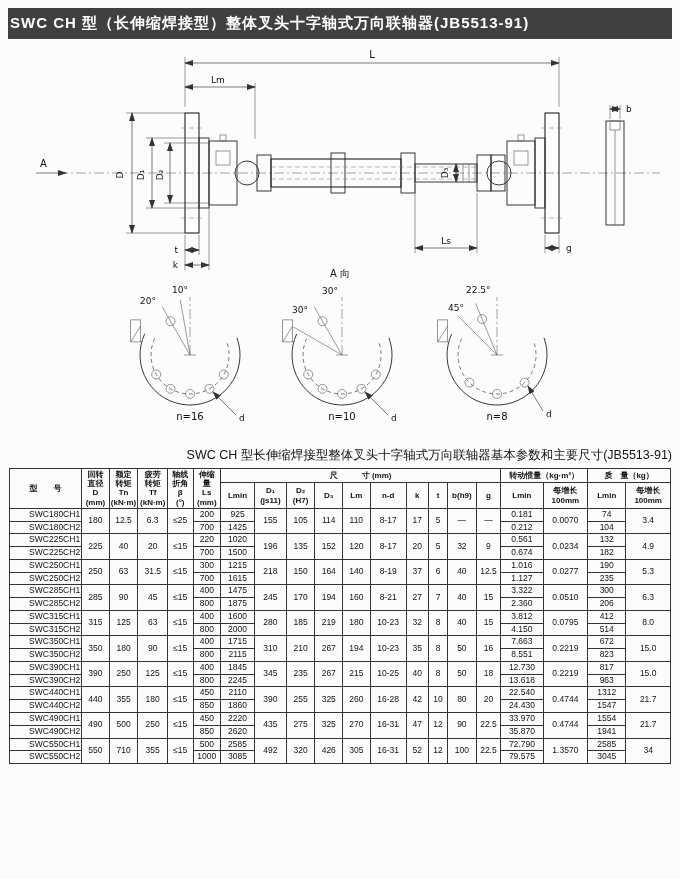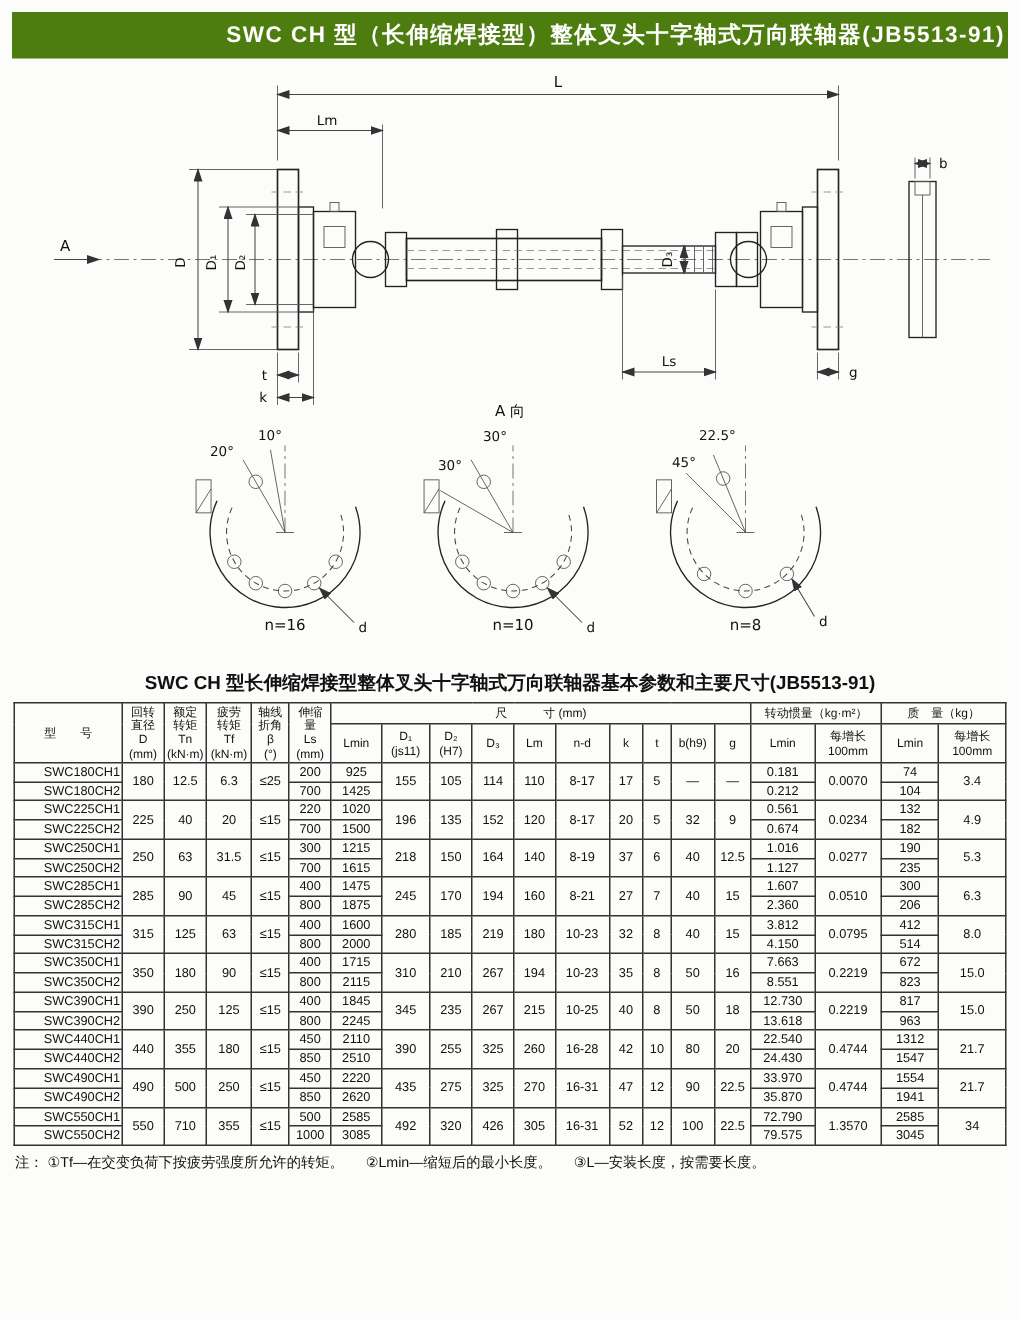--- a/index.html
+++ b/index.html
@@ -2,44 +2,44 @@
 <html><head>
 <meta charset="utf-8">
 <style>
   html,body{margin:0;padding:0;background:#e9e9e6;}
   .page{
     width:680px;min-height:879px;box-sizing:border-box;margin:0 auto;
     background:#fcfcfa;padding:6px 8px 8px 8px;
     font-family:"Liberation Sans","DejaVu Sans",sans-serif;color:#111;
   }
   .header-bar{
-    background:#4d7c0f;color:#fff;text-align:right;
+    background:#404040;color:#fff;text-align:left;
     font-weight:bold;font-size:15px;letter-spacing:1px;
     padding:6px 2px;margin:2px 0 4px 0;
   }
   .drawing-wrap{width:660px;margin:0 auto;}
   svg{display:block;}
   svg text{font-family:"DejaVu Sans","Liberation Sans",sans-serif;fill:#111;}
   .ol{stroke:#222;stroke-width:1.1;fill:none;}
   .ol2{stroke:#222;stroke-width:0.9;fill:none;}
   .thin{stroke:#555;stroke-width:0.6;fill:none;}
   .dim{stroke:#444;stroke-width:0.7;fill:none;}
   .cl{stroke:#666;stroke-width:0.6;fill:none;stroke-dasharray:10 3 2 3;}
   .hid{stroke:#777;stroke-width:0.5;fill:none;stroke-dasharray:5 3;}
   .bolt{stroke:#444;stroke-width:0.7;fill:none;stroke-dasharray:4 3;}
   .dl{font-size:10px;}
   .ds{font-size:9px;}
   .table-title{
-    text-align:center;font-weight:bold;font-size:12.5px;margin:6px 0 4px 0;
+    text-align:right;font-weight:normal;font-size:12.5px;margin:6px 0 4px 0;
   }
   table{border-collapse:collapse;width:662px;margin:0 auto;table-layout:fixed;
         font-size:8.5px;line-height:1.15;}
   th,td{border:1px solid #333;padding:1px 1px;text-align:center;vertical-align:middle;
         overflow:hidden;}
-  th{font-weight:normal;white-space:pre-line;font-size:8px;text-align:center;}
+  th{font-weight:bold;white-space:pre-line;font-size:8px;text-align:center;}
   td.model{text-align:right;padding-left:3px;white-space:nowrap;}
   .footnote{font-size:9.5px;margin:5px 2px 0 2px;white-space:nowrap;}
   .footnote .fn{margin-right:12px;}
 </style>
 </head>
 <body>
 
 <div class="page">
 
   <div class="header-bar">SWC CH 型（长伸缩焊接型）整体叉头十字轴式万向联轴器(JB5513-91)</div>
@@ -392,21 +392,21 @@
           <td>1475</td>
           <td rowspan="2">245</td>
           <td rowspan="2">170</td>
           <td rowspan="2">194</td>
           <td rowspan="2">160</td>
           <td rowspan="2">8-21</td>
           <td rowspan="2">27</td>
           <td rowspan="2">7</td>
           <td rowspan="2">40</td>
           <td rowspan="2">15</td>
-          <td>1.607</td>
+          <td>3.322</td>
           <td rowspan="2">0.0510</td>
           <td>300</td>
           <td rowspan="2">6.3</td>
         </tr>
         <tr>
           <td class="model">SWC285CH2</td>
           <td>800</td>
           <td>1875</td>
           <td>2.360</td>
           <td>206</td>
@@ -516,21 +516,21 @@
           <td rowspan="2">80</td>
           <td rowspan="2">20</td>
           <td>22.540</td>
           <td rowspan="2">0.4744</td>
           <td>1312</td>
           <td rowspan="2">21.7</td>
         </tr>
         <tr>
           <td class="model">SWC440CH2</td>
           <td>850</td>
-          <td>2510</td>
+          <td>1860</td>
           <td>24.430</td>
           <td>1547</td>
         </tr>
         <tr>
           <td class="model">SWC490CH1</td>
           <td rowspan="2">490</td>
           <td rowspan="2">500</td>
           <td rowspan="2">250</td>
           <td rowspan="2">≤15</td>
           <td>450</td>
@@ -581,20 +581,14 @@
         <tr>
           <td class="model">SWC550CH2</td>
           <td>1000</td>
           <td>3085</td>
           <td>79.575</td>
           <td>3045</td>
         </tr>
       </tbody>
   </table>
 
-  <div class="footnote">
-    <span>注：</span>
-    <span class="fn">①Tf—在交变负荷下按疲劳强度所允许的转矩。</span>
-    <span class="fn">②Lmin—缩短后的最小长度。</span>
-    <span class="fn">③L—安装长度，按需要长度。</span>
-  </div>
 
 </div>
 
 </body></html>

